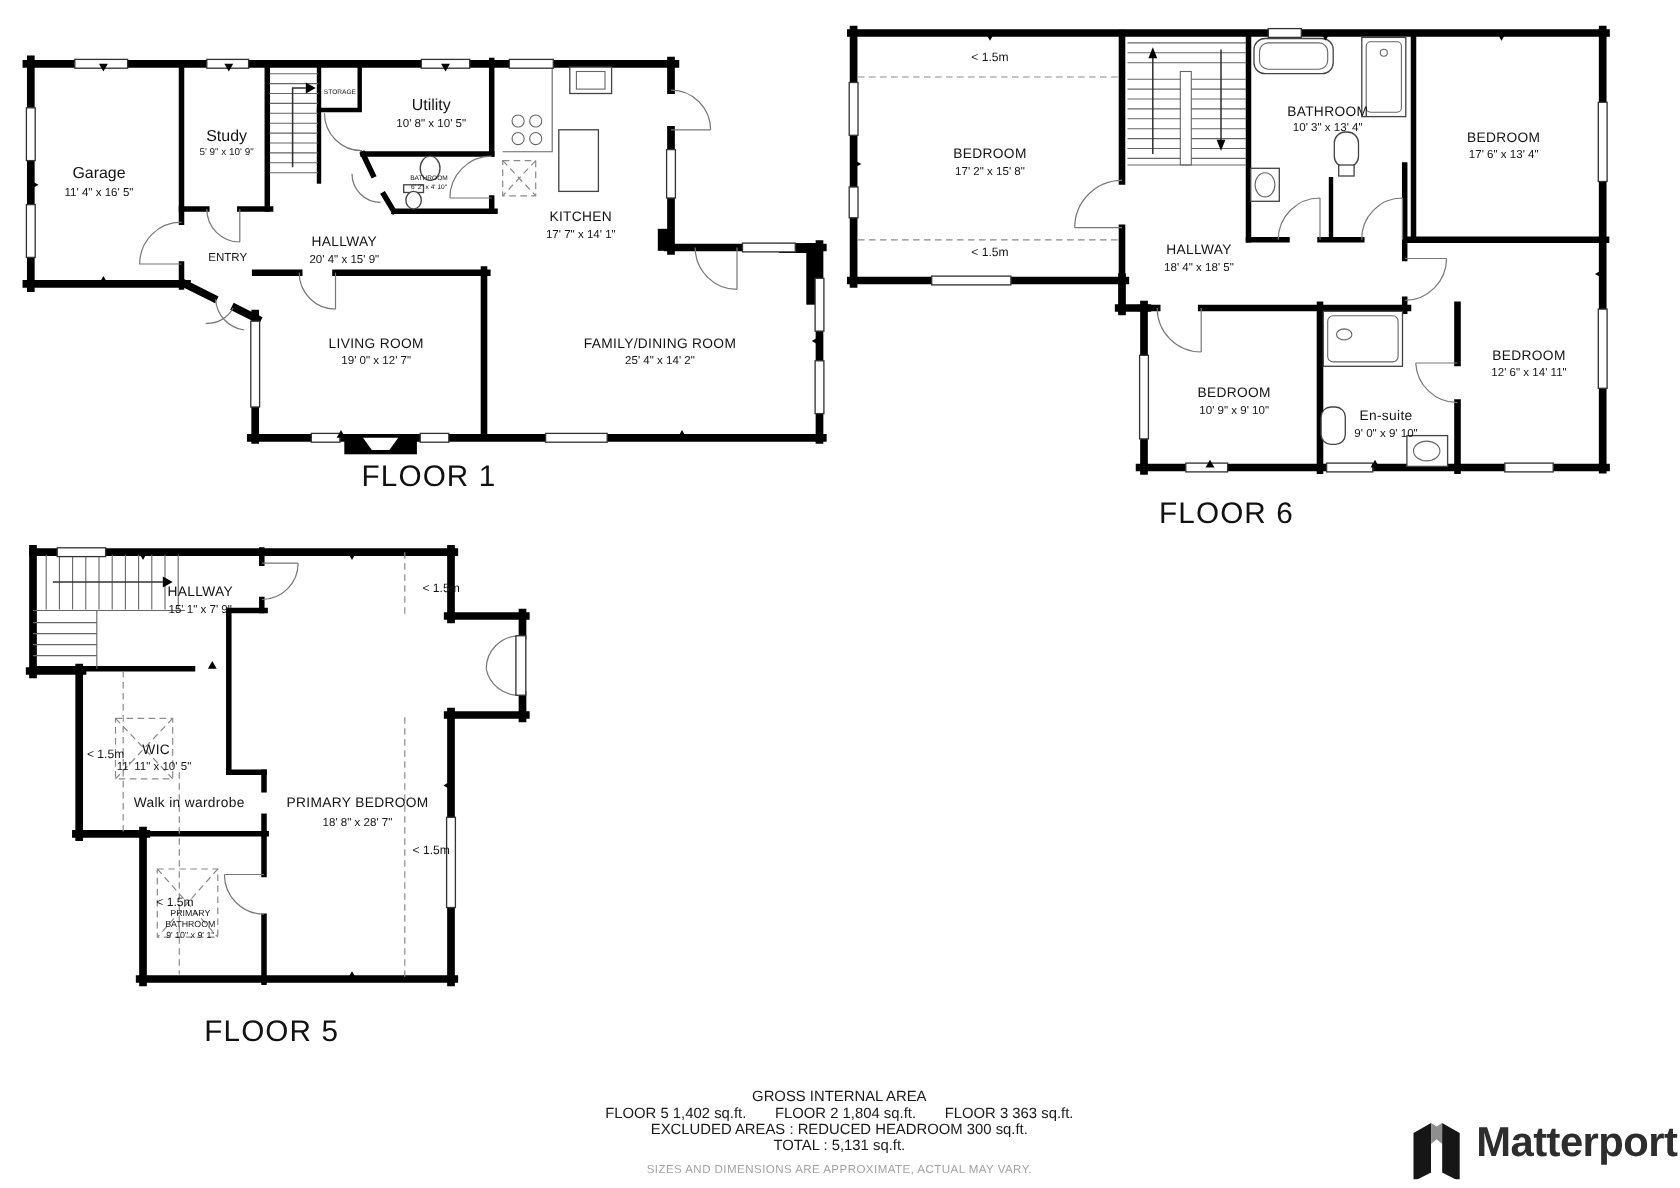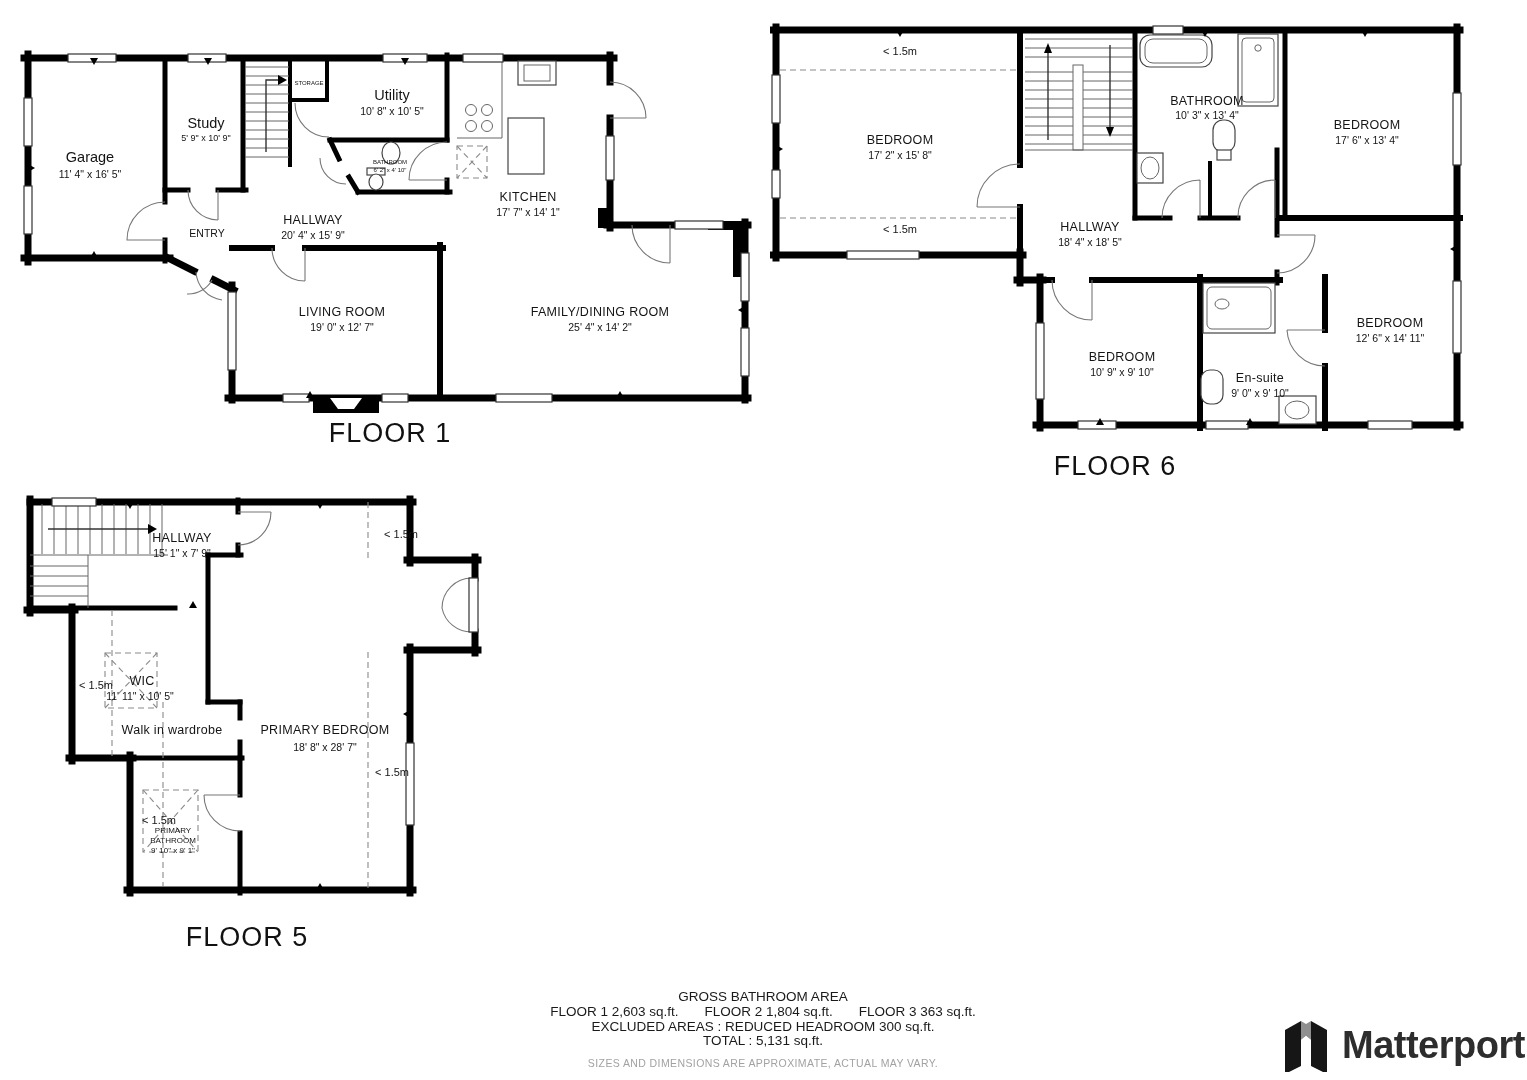--- a/index.html
+++ b/index.html
@@ -25,21 +25,21 @@
   .t10{font-size:10.5px}
   .t9{font-size:9px}
   .t8{font-size:8px}
   .t6{font-size:6px}
   .floor-label{position:absolute;width:220px;text-align:center;font-size:27px;
                letter-spacing:1px;color:#111;}
   .footer{position:absolute;left:380px;top:990px;width:766px;text-align:center;
           font-size:13.5px;line-height:14.8px;color:#1a1a1a;}
   .footer .areas span{margin:0 13px;}
   .footer .disclaimer{margin-top:7px;font-size:10.5px;color:#a2a2a2;letter-spacing:.4px;}
-  .brand{position:absolute;left:1281px;top:1018px;display:flex;align-items:center;gap:11px;}
+  .brand{position:absolute;left:1281px;top:1018px;display:flex;gap:11px;}
   .brand .wordmark{font-size:38px;font-weight:700;color:#2d2d2d;letter-spacing:-.5px;}
 </style>
 </head>
 <body>
 
 <div id="canvas">
 
   <svg class="plan" style="left:10px;top:40px" width="760" height="420" viewBox="0 0 760 420">
 
     <path class="w7" d="M14,18 H604"></path>
@@ -341,23 +341,23 @@
     <text class="t8" text-anchor="middle" x="153" y="343">PRIMARY</text>
     <text class="t8" text-anchor="middle" x="153" y="353">BATHROOM</text>
     <text class="t8" text-anchor="middle" x="153" y="363">9' 10" x 9' 1"</text>
   </svg>
 
   <div class="floor-label" style="left:280px;top:418px">FLOOR 1</div>
   <div class="floor-label" style="left:1005px;top:451px">FLOOR 6</div>
   <div class="floor-label" style="left:137px;top:922px">FLOOR 5</div>
 
   <div class="footer">
-    <div>GROSS BATHROOM AREA</div>
+    <div>GROSS INTERNAL AREA</div>
     <div class="areas">
-      <span>FLOOR 1 2,603 sq.ft.</span><span>FLOOR 2 1,804 sq.ft.</span><span>FLOOR 3 363 sq.ft.</span>
+      <span>FLOOR 5 1,402 sq.ft.</span><span>FLOOR 2 1,804 sq.ft.</span><span>FLOOR 3 363 sq.ft.</span>
     </div>
     <div>EXCLUDED AREAS :  REDUCED HEADROOM 300 sq.ft.</div>
     <div>TOTAL :  5,131 sq.ft.</div>
     <div class="disclaimer">SIZES AND DIMENSIONS ARE APPROXIMATE, ACTUAL MAY VARY.</div>
   </div>
 
   <div class="brand">
     <svg width="50" height="54" viewBox="0 0 50 54">
       <polygon points="4,12 20,3 20,48 4,56" fill="#161616"></polygon>
       <polygon points="46,12 30,3 30,48 46,56" fill="#161616"></polygon>

